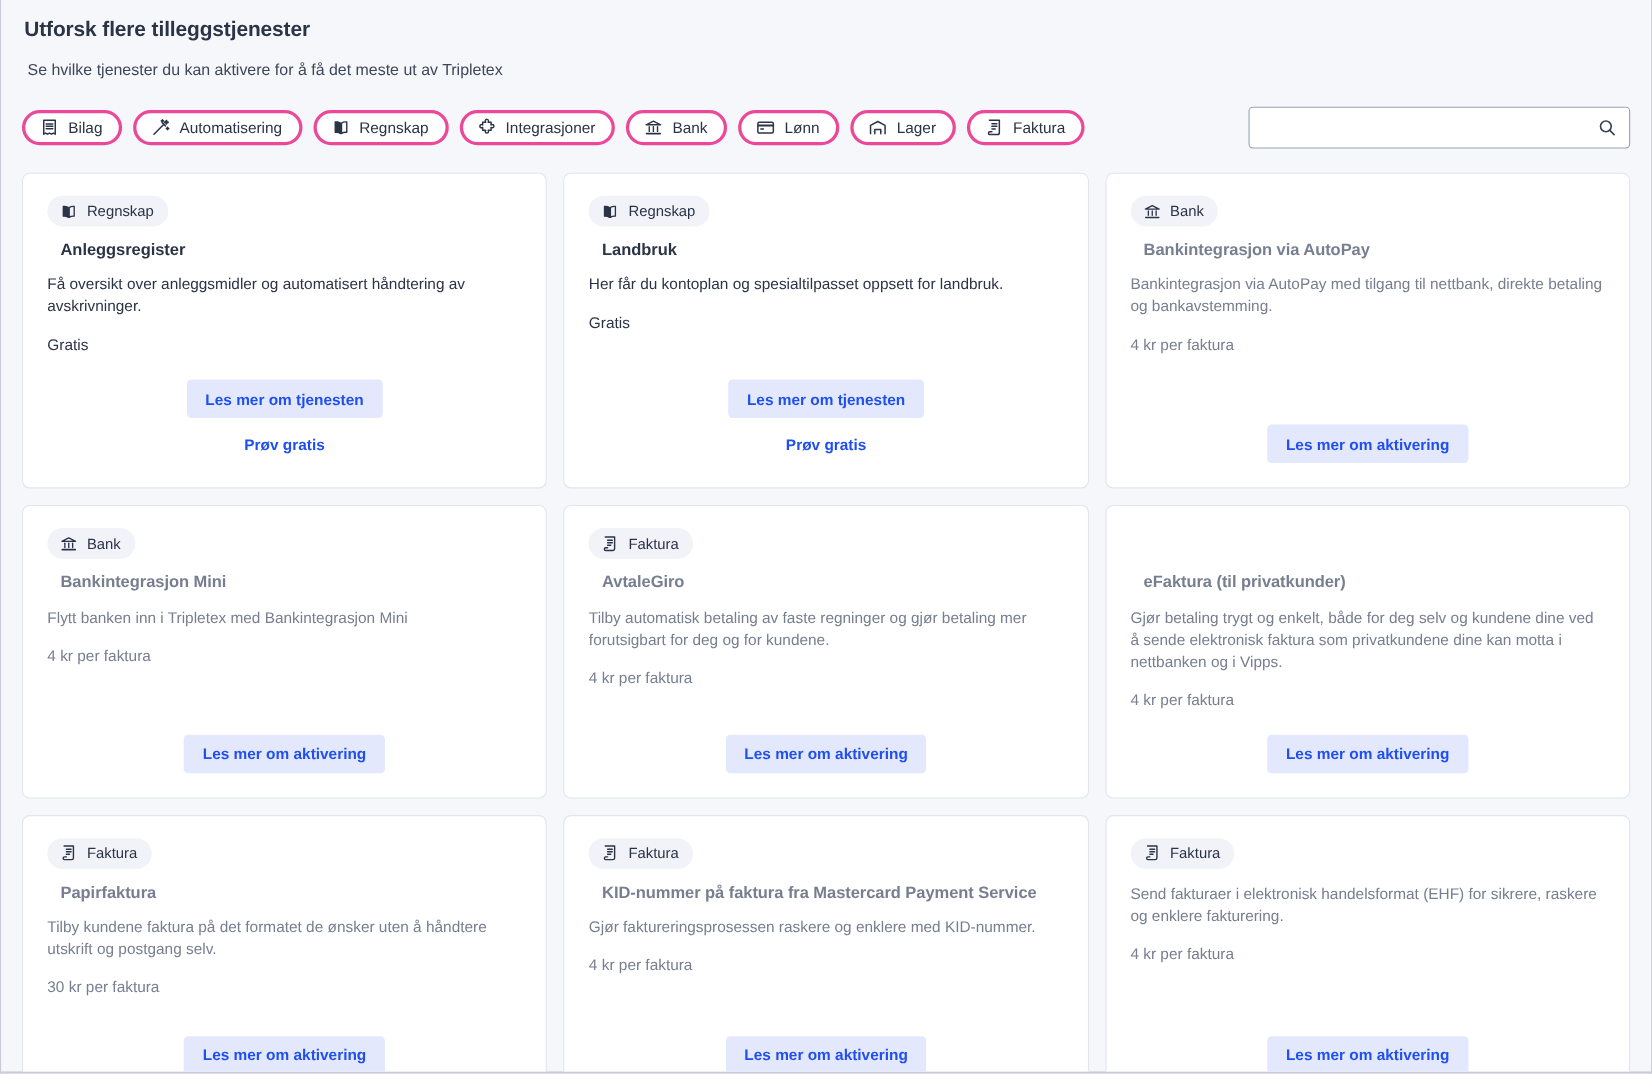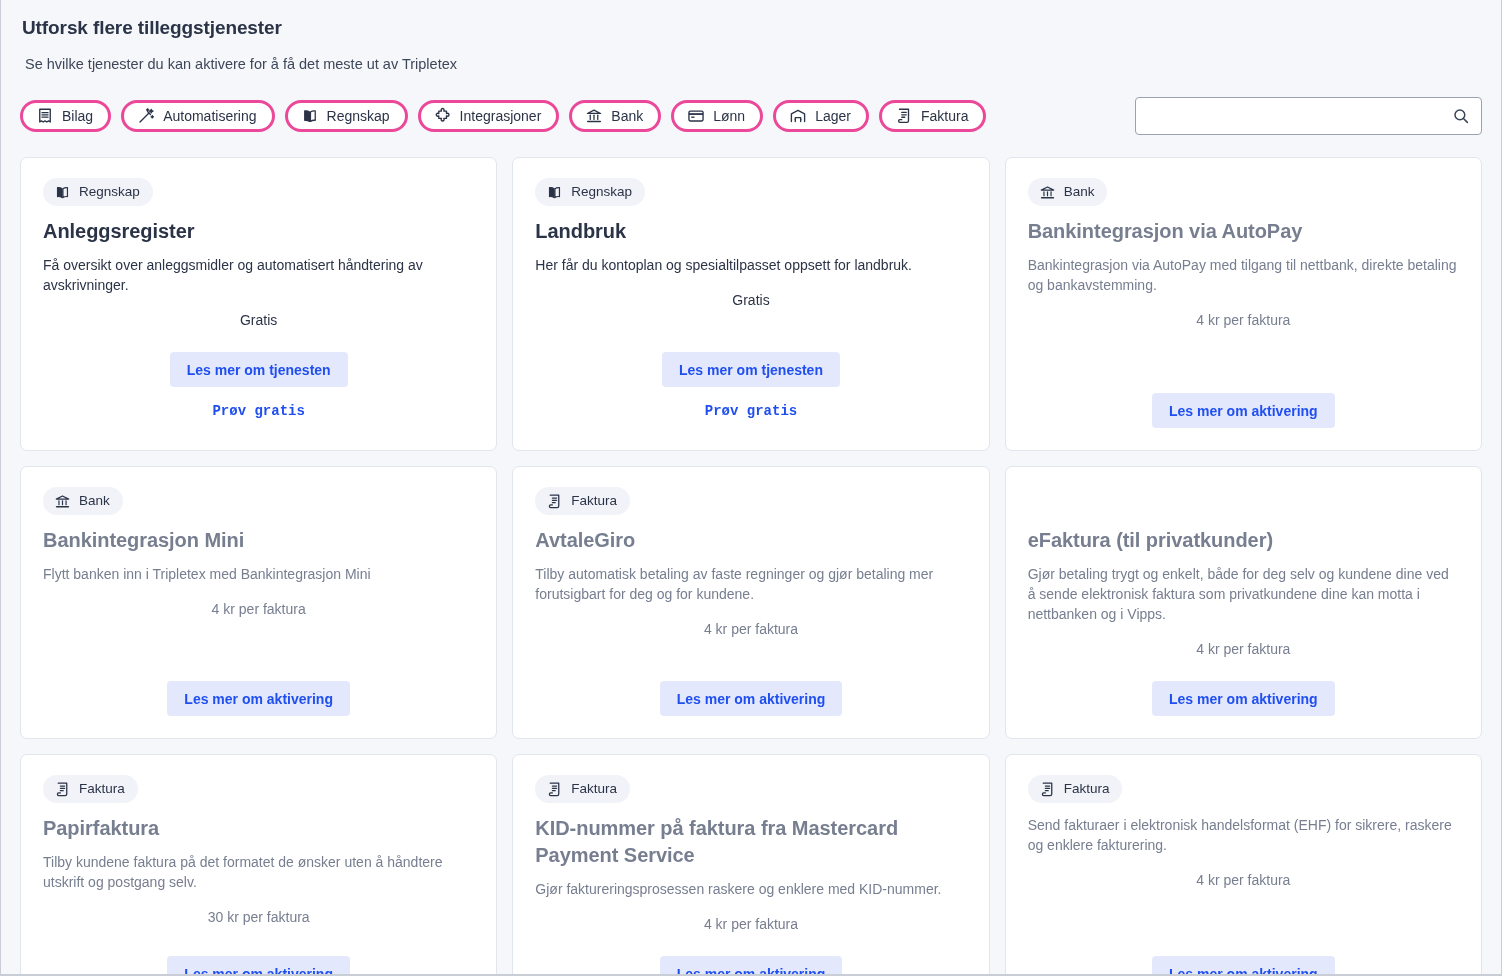--- a/index.html
+++ b/index.html
@@ -127,36 +127,35 @@
     font-size: 13.5px;
     color: #2b3347;
     line-height: 1;
     margin-bottom: 12px;
   }
   .badge .ic { display: inline-flex; width: 17px; height: 17px; }
   .badge svg { width: 17px; height: 17px; display: block; }
   .badge-spacer { height: 40px; }
 
   .card-title {
-    margin: 0 0 10px 0;
-    font-size: 20px;
+    margin: 0 0 10px 12px;
+    font-size: 15px;
     font-weight: bold;
     line-height: 1.35;
     letter-spacing: -0.05px;
   }
   .card-desc {
     margin: 0;
     font-size: 14px;
     line-height: 1.43;
   }
   .card-price {
     margin: 0;
     padding-top: 17px;
     font-size: 14px;
-    text-align: center;
   }
   .card-actions {
     margin-top: auto;
     padding-top: 24px;
     display: flex;
     align-items: center;
     gap: 6px;
     flex-direction: column;
   }
   .btn-primary {
@@ -177,21 +176,21 @@
   .btn-link {
     display: inline-flex;
     align-items: center;
     height: 35px;
     padding: 0 16px;
     border: none;
     background: transparent;
     color: #1f4ff0;
     font-size: 14px;
     font-weight: bold;
-    font-family: Liberation Mono, monospace;
+    font-family: Liberation Sans, sans-serif;
     cursor: pointer;
     white-space: nowrap;
   }
 </style>
 </head>
 <body>
 
 <div class="page">
   <div class="page-inner">
 

